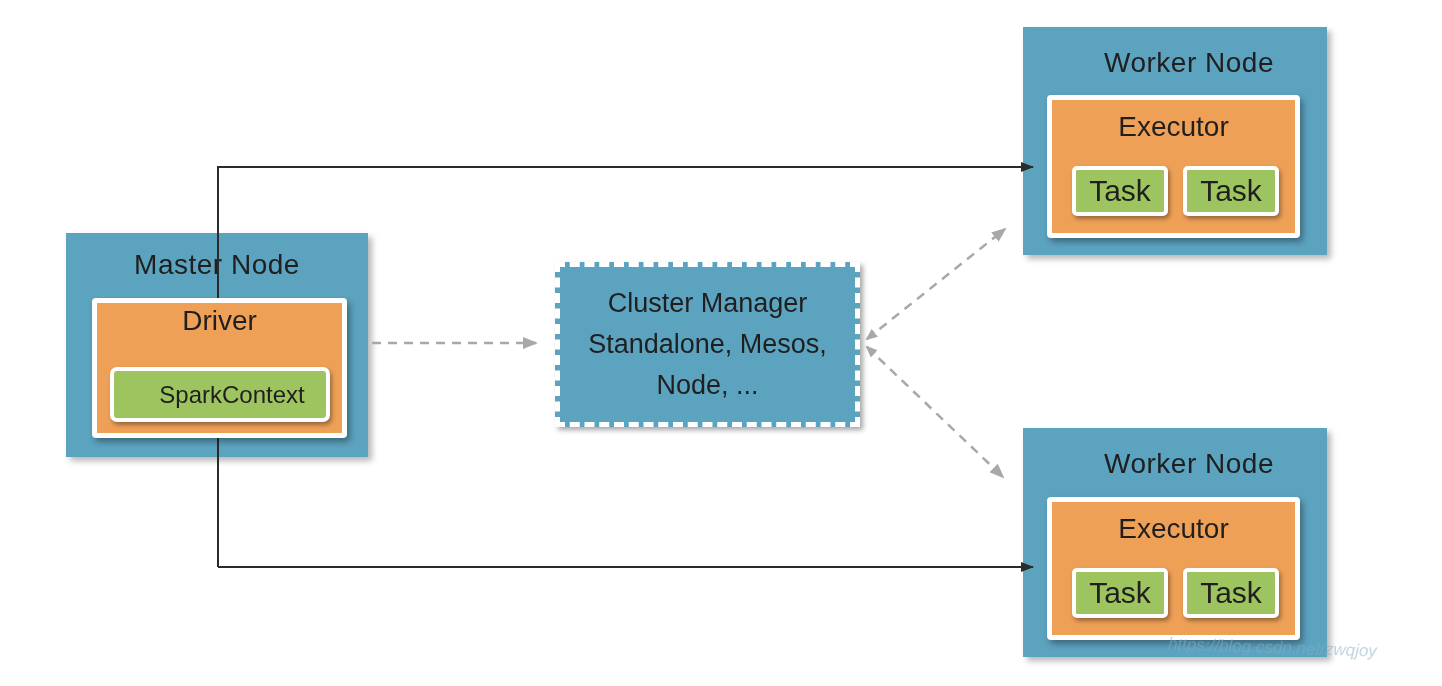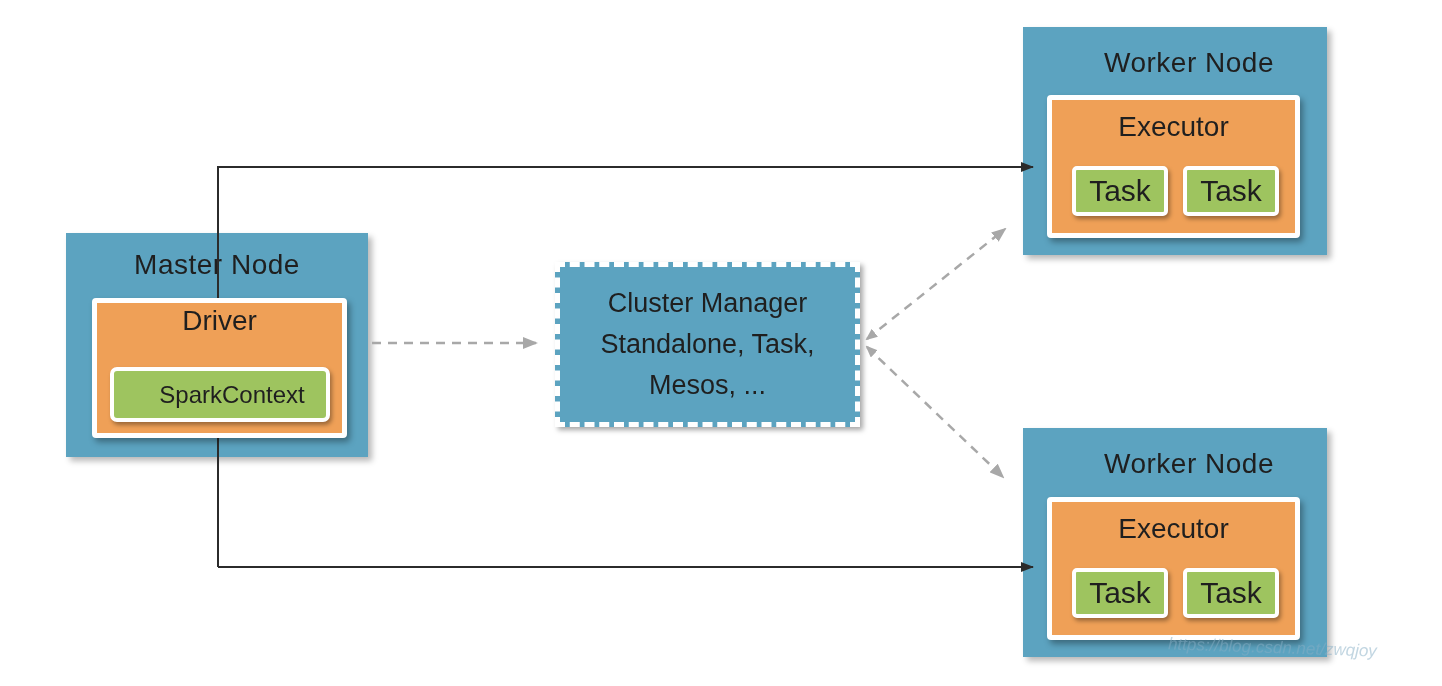--- a/index.html
+++ b/index.html
@@ -148,22 +148,22 @@
   <div class="blue-node master">
     <div class="node-title">Master Node</div>
   </div>
   <div class="orange-box driver">
     <div class="orange-title">Driver</div>
     <div class="green-box spark-context">SparkContext</div>
   </div>
 
   <div class="cluster-manager">
     <div class="cm-line">Cluster Manager</div>
-    <div class="cm-line">Standalone, Task,</div>
-    <div class="cm-line">Mesos, ...</div>
+    <div class="cm-line">Standalone, Mesos,</div>
+    <div class="cm-line">Node, ...</div>
   </div>
 
   <div class="blue-node worker-top">
     <div class="node-title">Worker Node</div>
   </div>
   <div class="orange-box executor-top">
     <div class="orange-title">Executor</div>
     <div class="green-box task task-1">Task</div>
     <div class="green-box task task-2">Task</div>
   </div>

